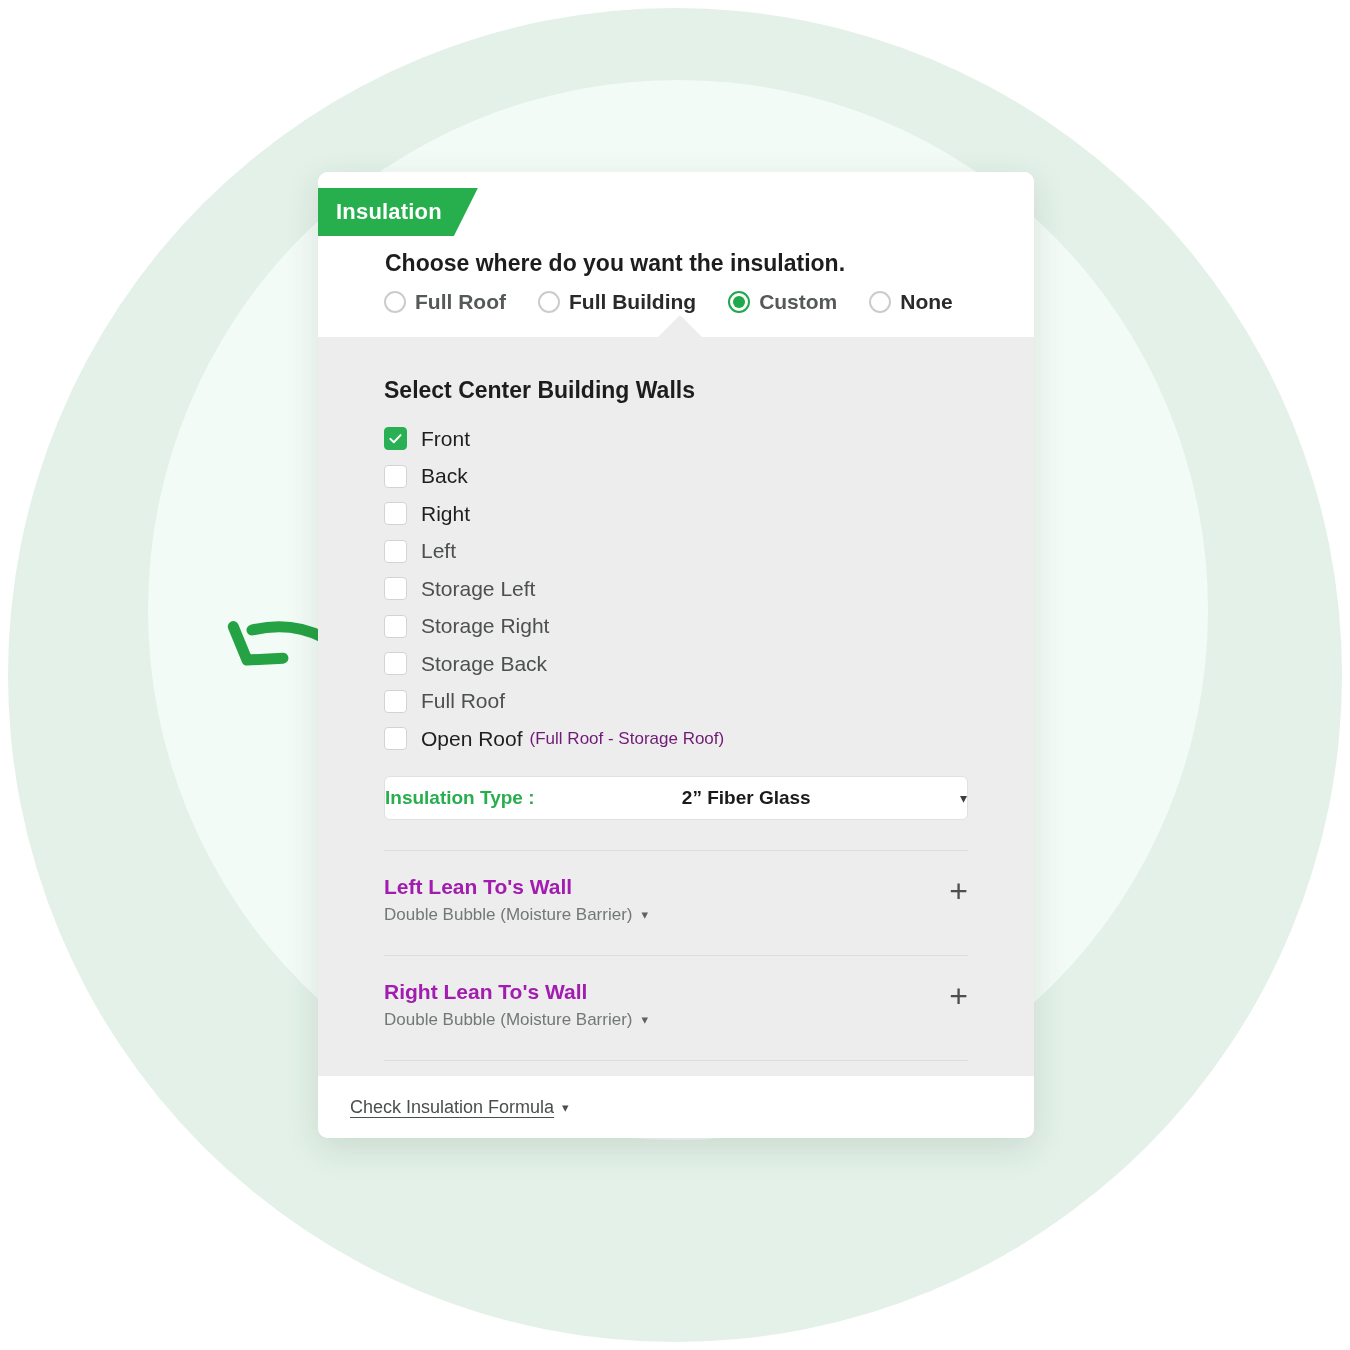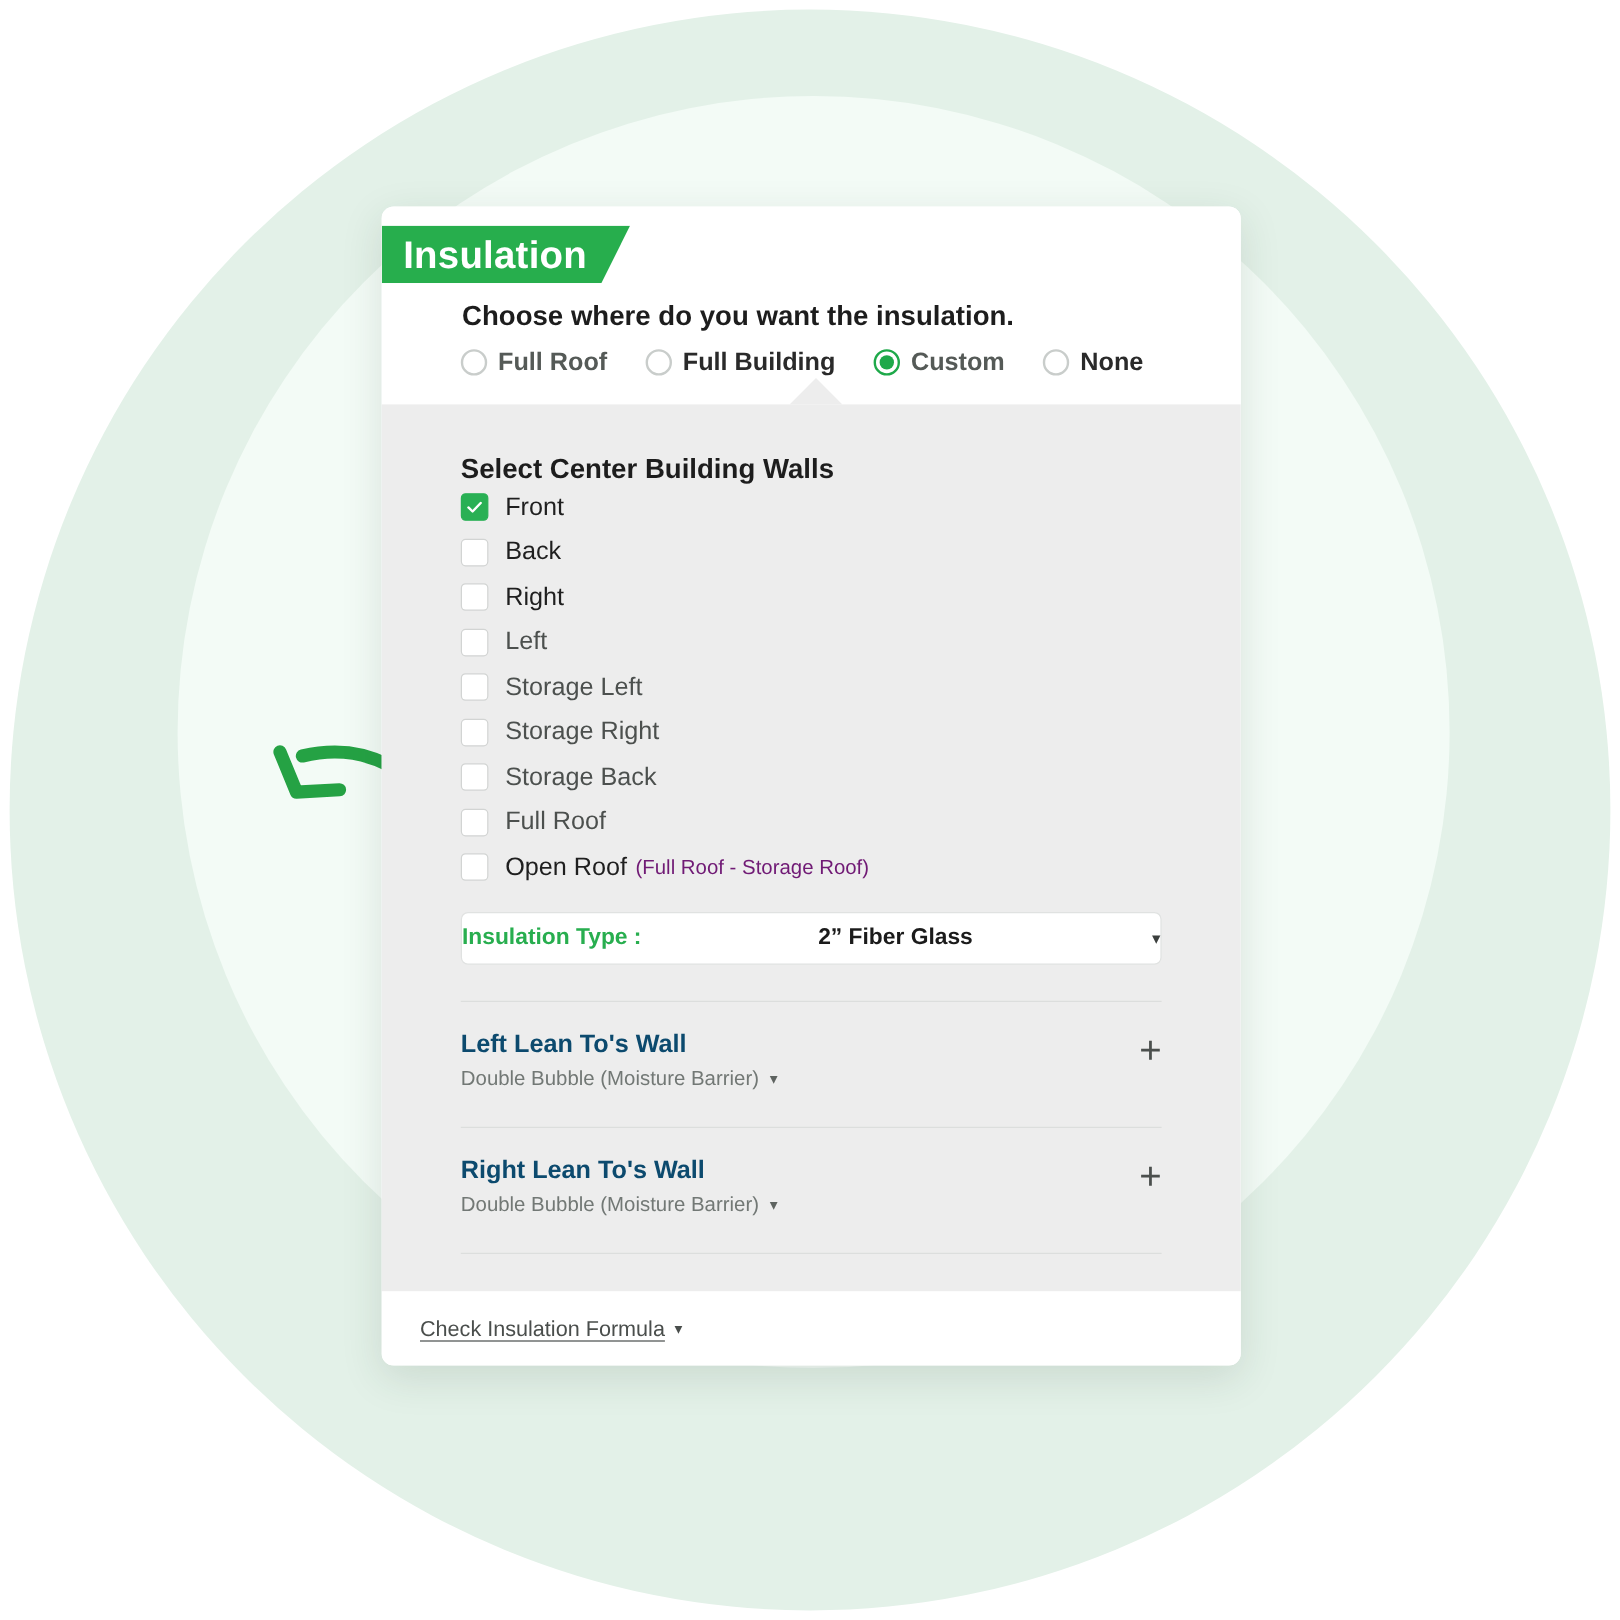--- a/index.html
+++ b/index.html
@@ -36,21 +36,21 @@
     overflow:hidden;
   }
 
   
   .card-head{ position:relative; background:#fff; height:165px; }
   .badge{
     position:absolute; left:0; top:16px;
     height:48px; padding:0 36px 0 18px;
     display:flex; align-items:center;
     background:#27ae4d;
-    color:#fff; font-size:32px; font-weight:700; letter-spacing:.2px;
+    color:#fff; font-size:22px; font-weight:700; letter-spacing:.2px;
     clip-path: polygon(0 0, 100% 0, calc(100% - 24px) 100%, 0 100%);
   }
   .head-q{
     position:absolute; left:67px; top:78px;
     font-size:23px; font-weight:700; color:#1d1d1d;
     white-space:nowrap;
   }
   .radio-row{
     position:absolute; left:66px; top:118px;
     display:flex; align-items:center; gap:0;
@@ -82,21 +82,21 @@
   
   .card-body{
     background:#ededed;
     padding:40px 0 26px 0;
     height:739px;
     position:relative;
   }
   .sec-title{
     margin-left:66px; font-size:23px; font-weight:700; color:#1d1d1d;
   }
-  .cb-list{ margin-top:0; }
+  .cb-list{ margin-top:16px; }
   .cb-row{ display:flex; align-items:center; height:37.5px; padding-left:66px; }
   .cb-box{
     width:23px;height:23px;border-radius:4px;
     background:#fff; border:1px solid #d2d4d3;
     flex:none; margin-right:14px;
     display:flex;align-items:center;justify-content:center;
   }
   .cb-row.checked .cb-box{ background:#29b054; border-color:#29b054; }
   .cb-row.checked .cb-box svg{ display:block; }
   .cb-box svg{ display:none; }
@@ -114,21 +114,21 @@
   .ins-type .lbl{ color:#28ae4f; font-weight:600; }
   .ins-type .val{ color:#1b1b1b; font-weight:700; margin-left:6px; }
   .caret{ margin-left:8px; color:#3b3f3d; font-size:14px; }
 
   .hr{ height:1px; background:#dcdedd; margin:30px 66px 0 66px; }
 
   
   .lean{
     position:relative; padding:24px 66px 0 66px;
   }
-  .lean-title{ font-size:21px; font-weight:600; color:#0c4a6e; }
+  .lean-title{ font-size:21px; font-weight:600; color:#a21caf; }
   .lean-sub{ font-size:17px; color:#727875; margin-top:6px; display:flex; align-items:center; }
   .lean-sub .caret{ color:#5e6360; margin-left:9px; font-size:13px; }
   .plus{
     position:absolute; right:66px; top:50%; transform:translateY(-40%);
     font-size:32px; color:#4b4f4d; font-weight:300; line-height:1;
   }
 
   
   .card-foot{
     background:#fff; height:62px;

